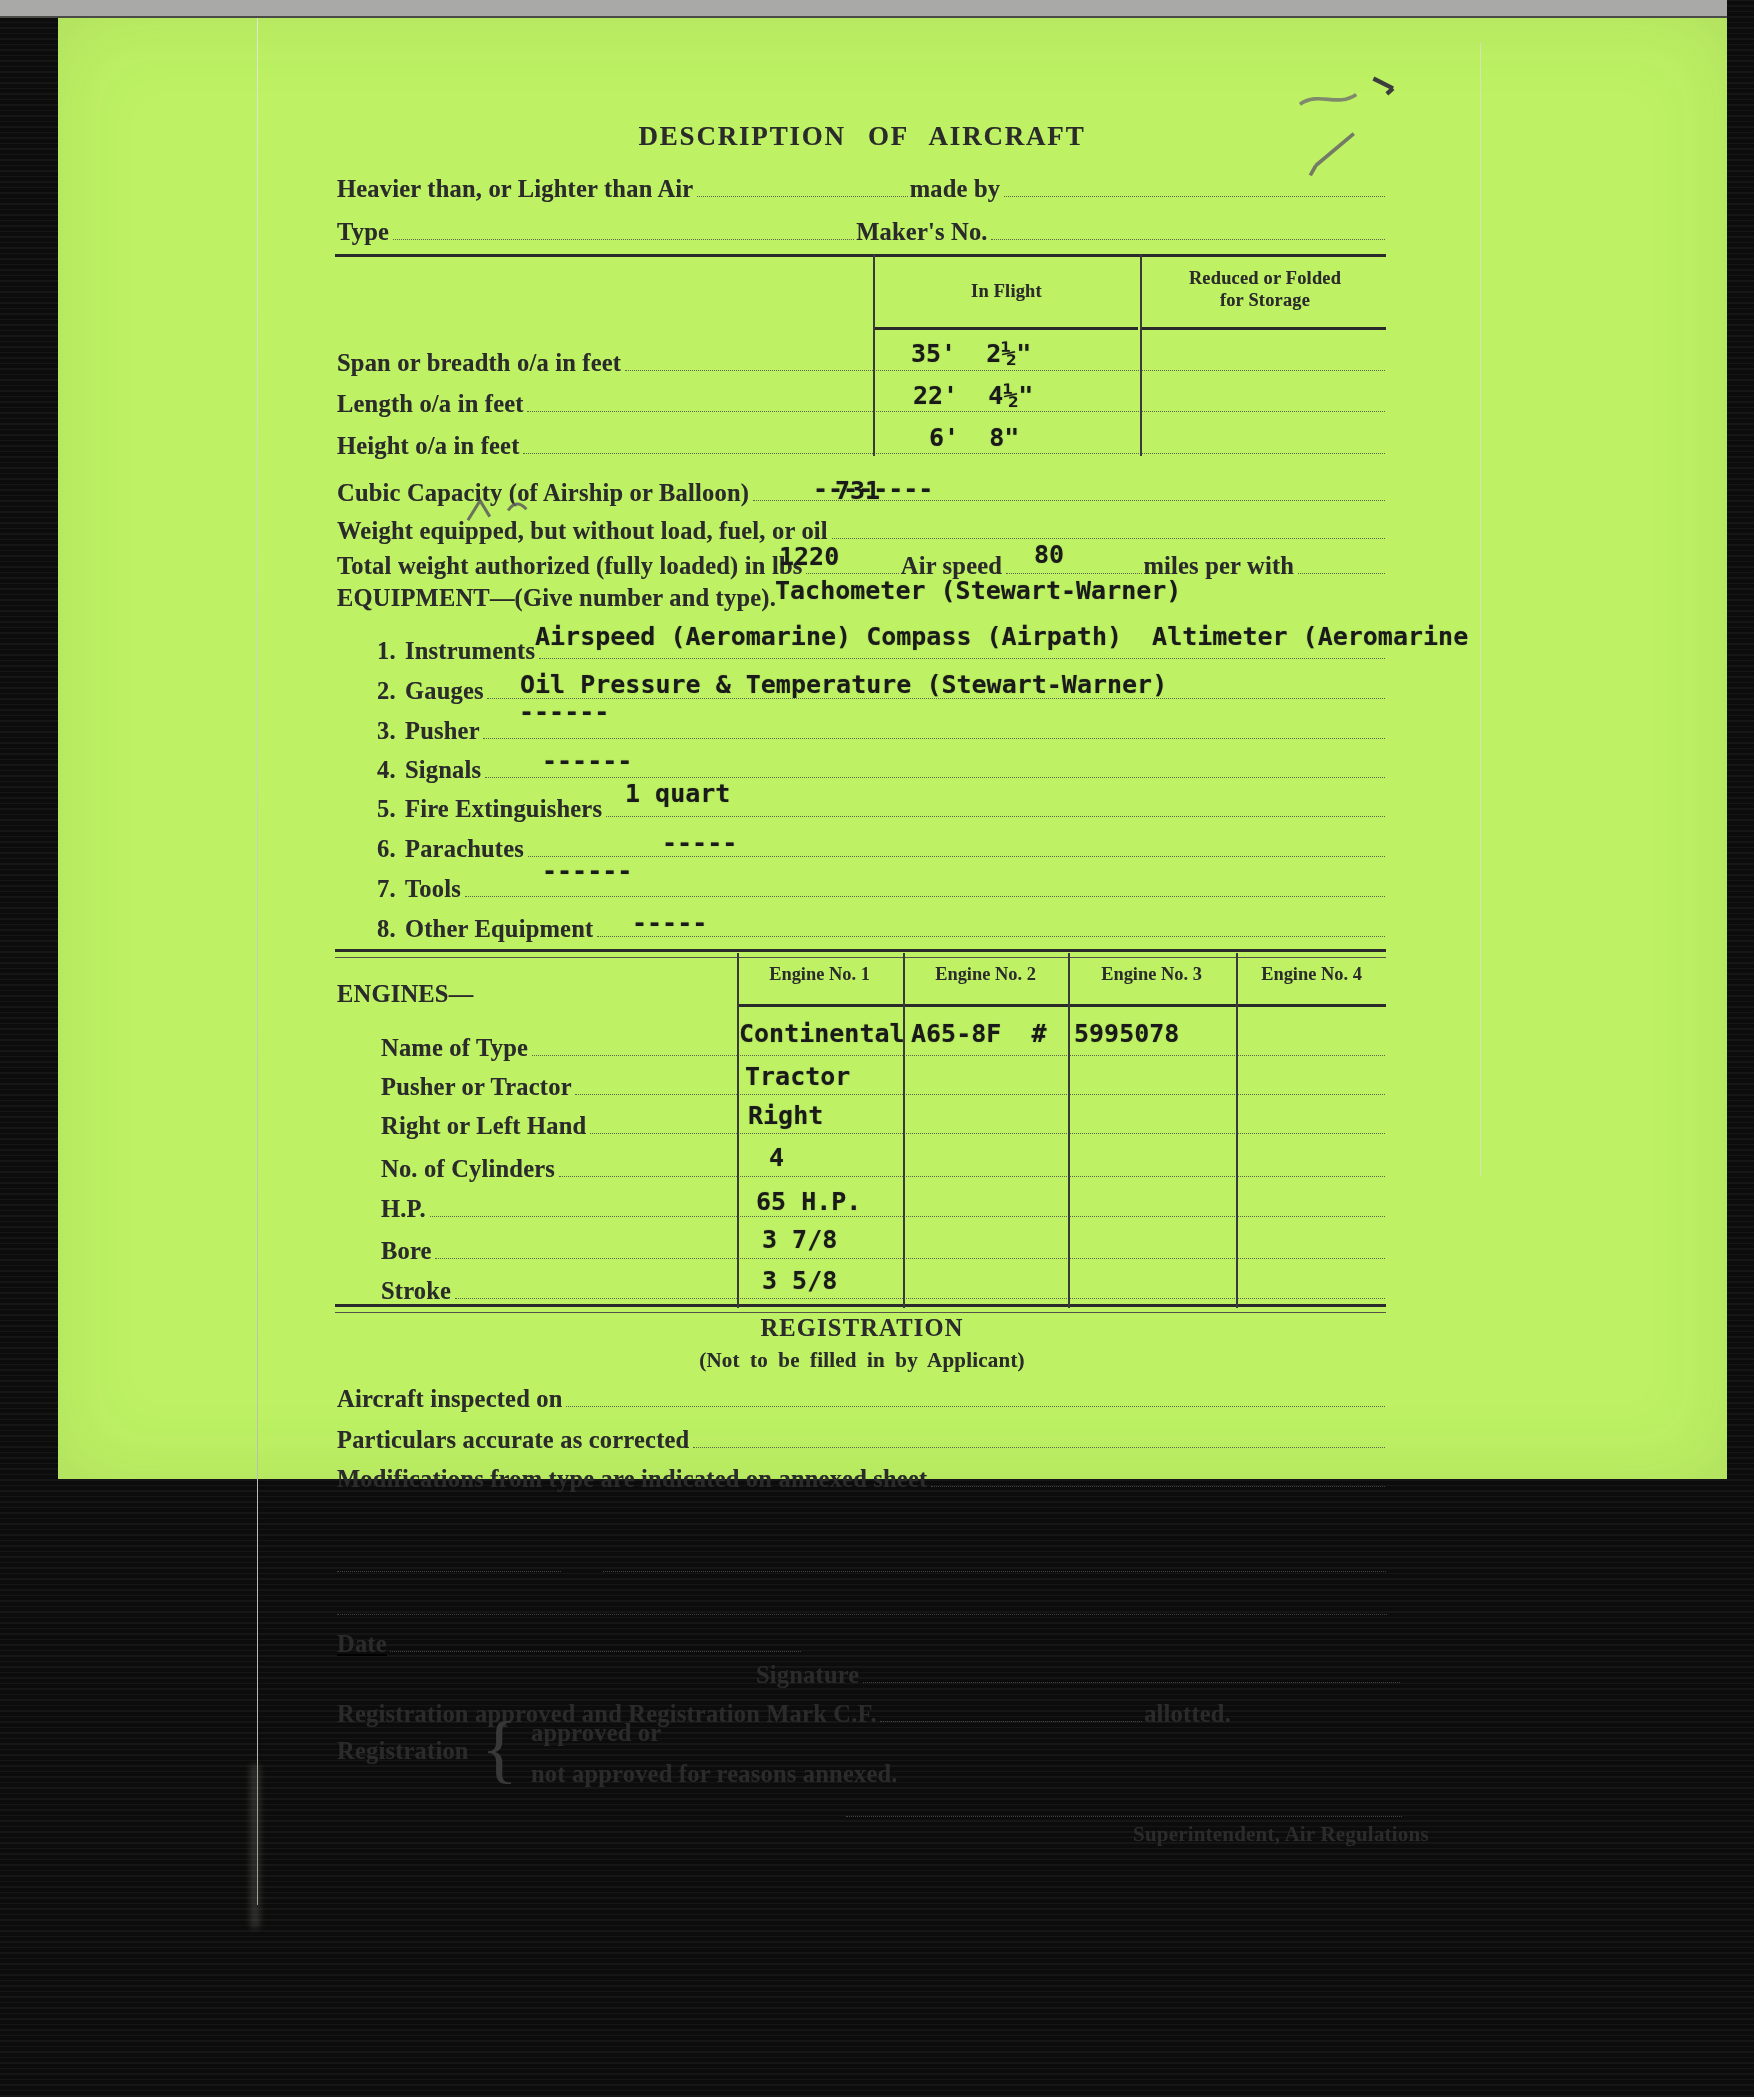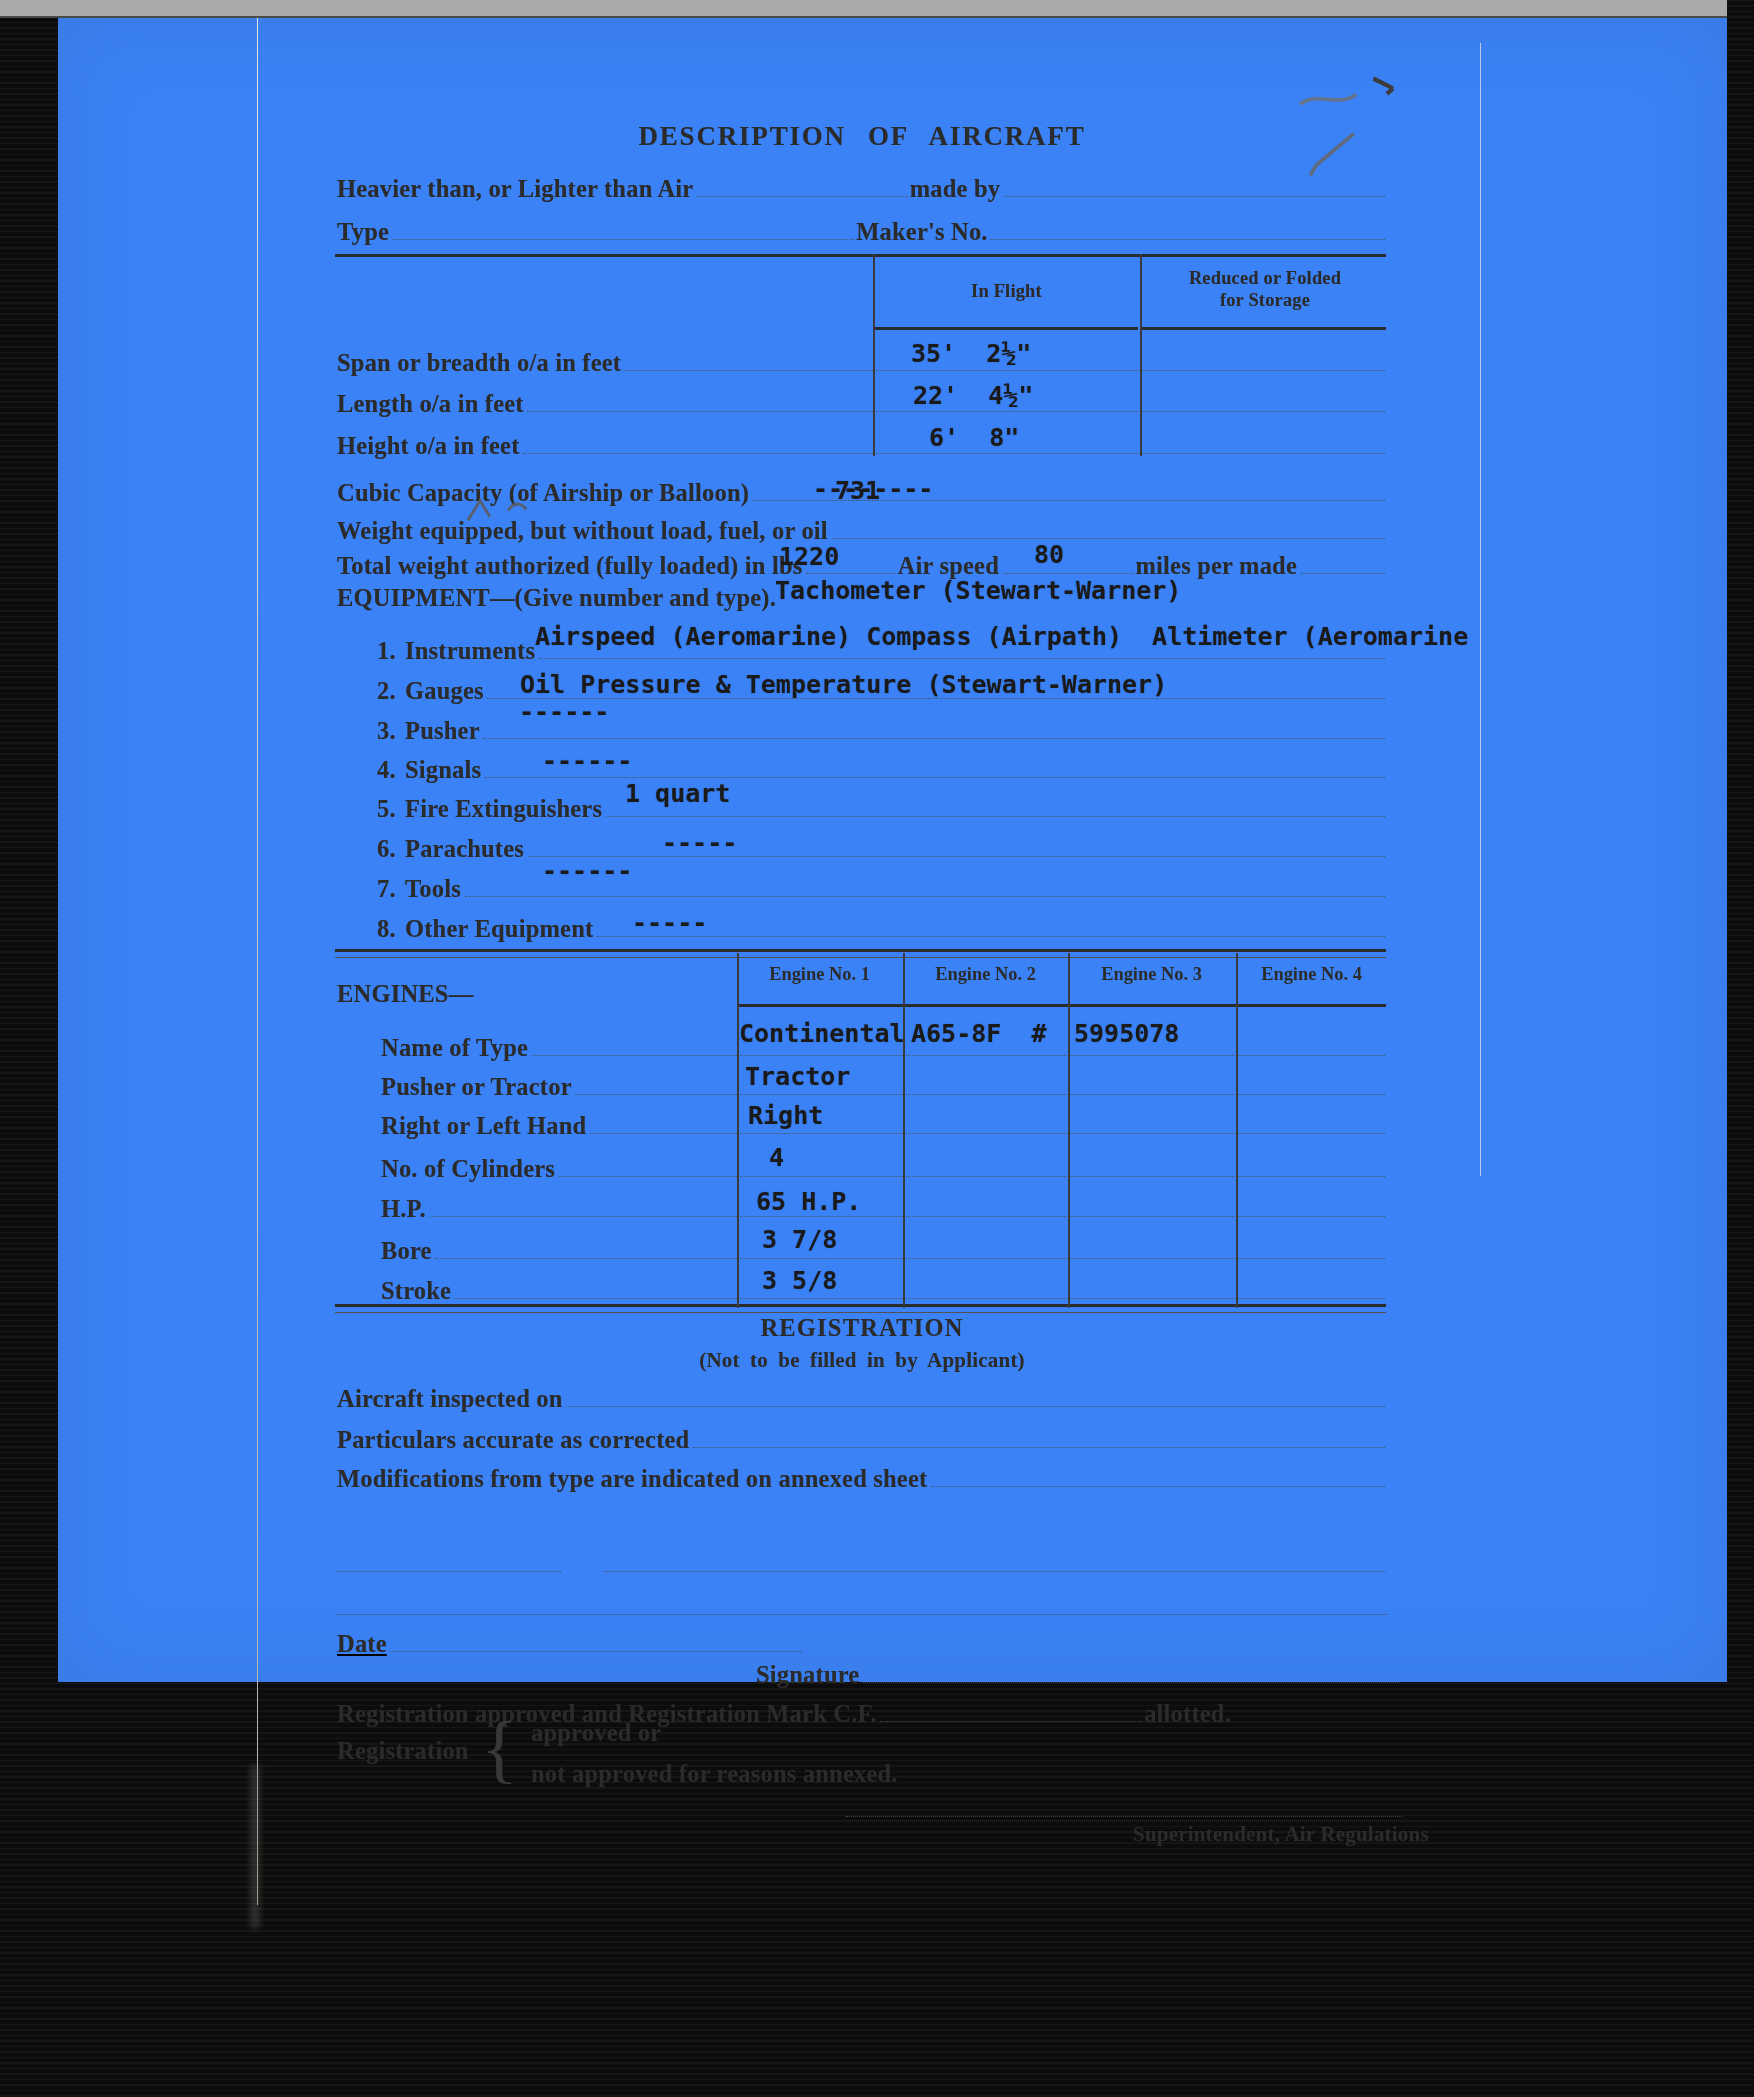--- a/index.html
+++ b/index.html
@@ -2,21 +2,21 @@
 <html style="font-size:9.8px"><head>
 <meta charset="utf-8">
 <style>
   html,body{margin:0;padding:0;background:#0d0d0d;}
   .scan{position:relative;width:1754px;height:2097px;background:#0c0c0c;overflow:hidden;
         font-family:"Liberation Serif",serif;}
   .scan::before{content:"";position:absolute;inset:0;
         background:repeating-linear-gradient(to bottom,rgba(255,255,255,.045) 0 1.2px,transparent 1.2px 5.5px);}
   .topband{position:absolute;left:0;top:0;width:1727px;height:16px;background:#a9a9a8;
         border-bottom:2.5px solid #4a4a47;z-index:3;}
-  .paper{position:absolute;left:58px;top:18.4px;width:1669px;height:1664px;background:#3b82f6;
+  .paper{position:absolute;left:58px;top:18.4px;width:1669px;height:1461px;background:#bef264;
         box-shadow:inset 0 0 86px rgba(60,55,45,.10);z-index:2;}
   .lbl{font:bold 24.5px/1.05 "Liberation Serif",serif;color:#2b2b2b;letter-spacing:0.2px;
         text-shadow:0 0 0.6px rgba(43,43,43,.38);white-space:nowrap;}
   .sm{font-size:18.4px;line-height:1.15;}
   .md{font-size:21px;}
   .typed{position:absolute;font:bold 25px/1 "DejaVu Sans Mono","Liberation Mono",monospace;color:#1a1a1a;
         text-shadow:0 0 1.2px rgba(20,20,20,.35);white-space:pre;z-index:5;}
   .row{position:absolute;display:flex;align-items:flex-end;height:32px;z-index:4;}
   .lead{display:block;border-bottom:1.8px dotted #4c4c4c;margin:0 1.8px 4.3px 3.7px;height:0.6px;opacity:.85;}
   .grow{flex:1 1 auto;min-width:12.3px;}
@@ -102,21 +102,21 @@
       <span class="lbl">Weight equipped, but without load, fuel, or oil</span>
       <i class="lead grow"></i>
     </div>
     <span class="typed" style="left:777px;top:460px;">731</span>
 
     <div class="row" style="top:528px;left:279px;width:1050px;">
       <span class="lbl">Total weight authorized (fully loaded) in lbs</span>
       <i class="lead" style="flex:150 1 12.3px;"></i>
       <span class="lbl">Air speed</span>
       <i class="lead" style="flex:230 1 12.3px;"></i>
-      <span class="lbl">miles per made</span>
+      <span class="lbl">miles per with</span>
       <i class="lead" style="flex:140 1 12.3px;"></i>
     </div>
     <span class="typed" style="left:721px;top:526px;">1220</span>
     <span class="typed" style="left:976px;top:524px;">80</span>
 
     <div class="lbl" style="position:absolute;left:279px;top:567px;">EQUIPMENT—(Give number and type).</div>
     <span class="typed" style="left:717px;top:560px;">Tachometer (Stewart-Warner)</span>
 
     <div class="row" style="top:613px;left:319px;width:1010px;">
       <span class="lbl" style="width:28px;">1.</span>

